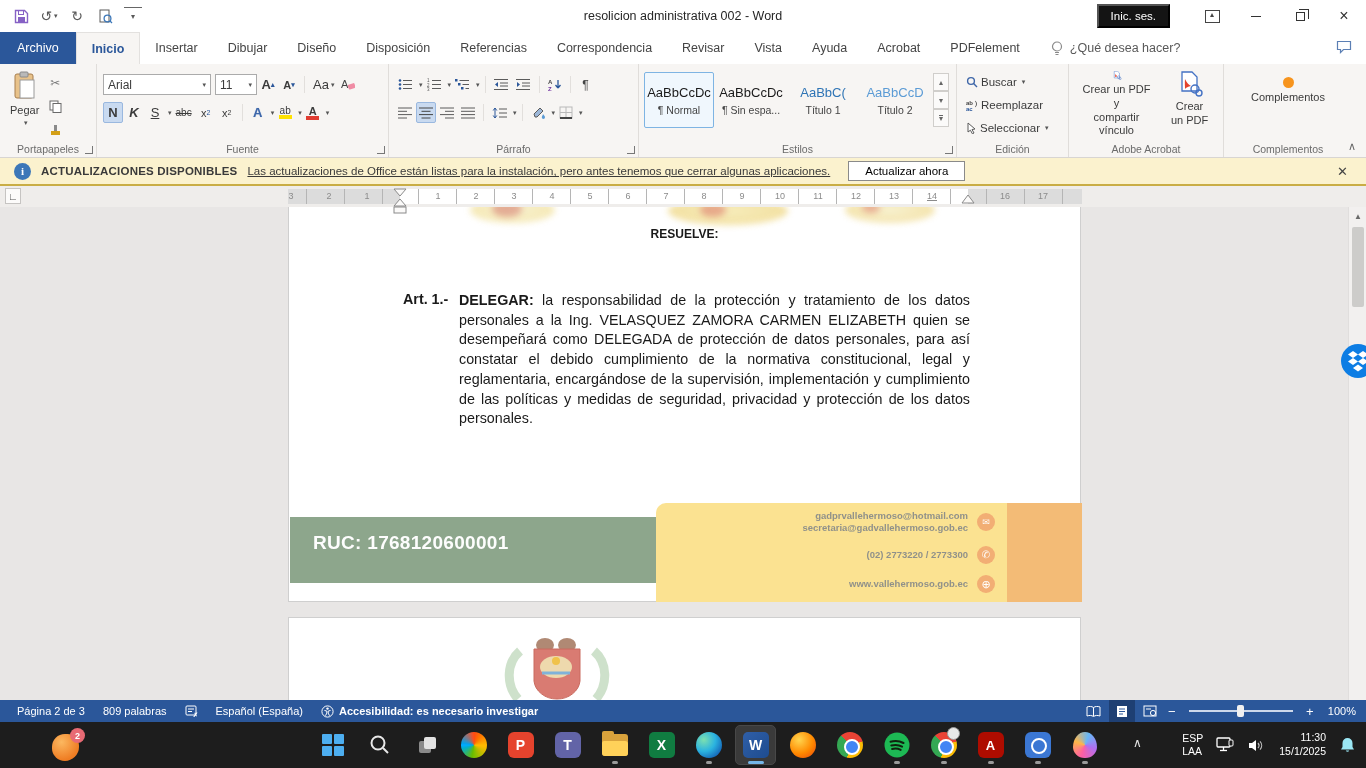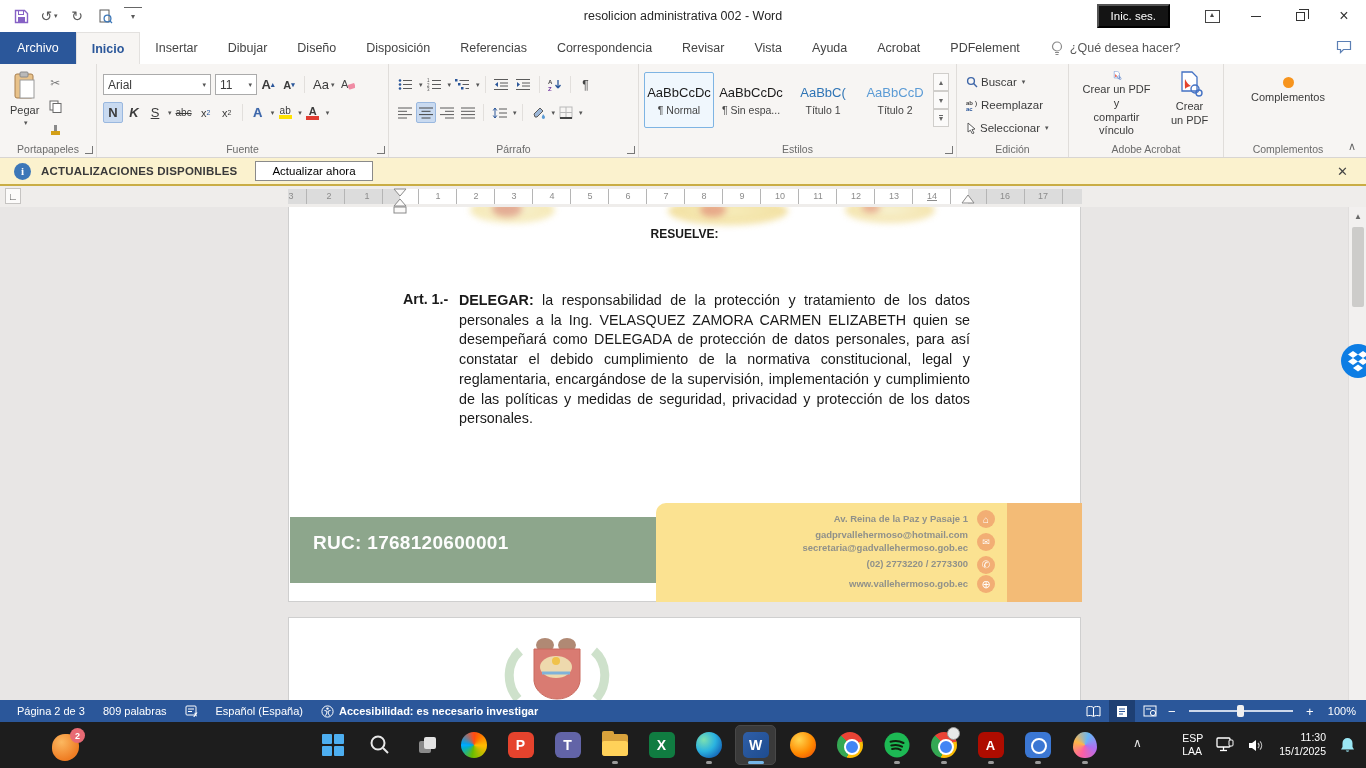--- a/index.html
+++ b/index.html
@@ -535,20 +535,21 @@
       </div>
       <div class="grp-label">Complementos</div>
     </div>
 
     <div class="collapse">∧</div>
   </div>
 
   <div class="notif">
     <span class="info-ic">i</span>
     <span class="notif-label">ACTUALIZACIONES DISPONIBLES</span>
+    <a class="notif-link">Las actualizaciones de Office están listas para la instalación, pero antes tenemos que cerrar algunas aplicaciones.</a>
     <button class="notif-btn">Actualizar ahora</button>
     <span class="notif-x">✕</span>
   </div>
 
   <div class="rulerrow">
     <div class="tabsel">∟</div>
     <div class="rseg" style="left:288px;width:112px">
         <div class="rtick"></div>
         <span class="rnum" style="left: -6px;">3</span>
         <span class="rnum" style="left: 32px;">2</span>
@@ -598,27 +599,20 @@
 
     <div class="heading" style="top:20px">RESUELVE:</div>
 
     <div class="para" style="left:403px;top:84px">
       <div class="lbl">Art. 1.-</div>
       <div class="body"><b>DELEGAR:</b><span> la responsabilidad de la protección y tratamiento de los datos personales a la Ing. VELASQUEZ ZAMORA CARMEN ELIZABETH quien se desempeñará como DELEGADA de protección de datos personales, para así constatar el debido cumplimiento de la normativa constitucional, legal y reglamentaria, encargándose de la supervisión, implementación y cumplimiento de las políticas y medidas de seguridad, privacidad y protección de los datos personales.</span></div>
     </div>
 
     <div class="yellow-panel" style="left:656px;top:296px;width:351px;height:99px">
 
-        <div class="c-row">
-          <div class="c-text">
-            <div>Av. Reina de la Paz y Pasaje 1</div>
-
-          </div>
-          <div class="c-icon" data-icon="home"></div>
-        </div>
 
         <div class="c-row">
           <div class="c-text">
             <div>gadprvallehermoso@hotmail.com</div>
             <div>secretaria@gadvallehermoso.gob.ec</div>
           </div>
           <div class="c-icon" data-icon="mail"></div>
         </div>
 
         <div class="c-row">

